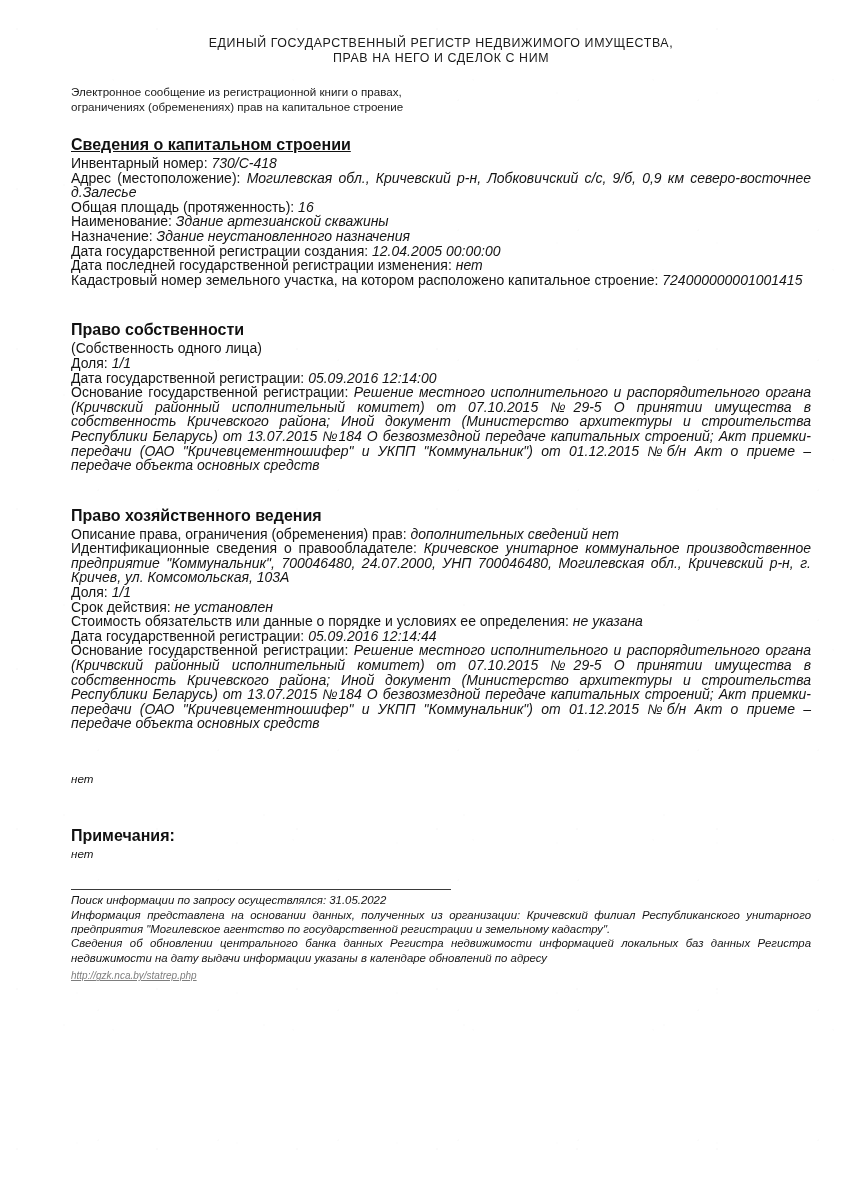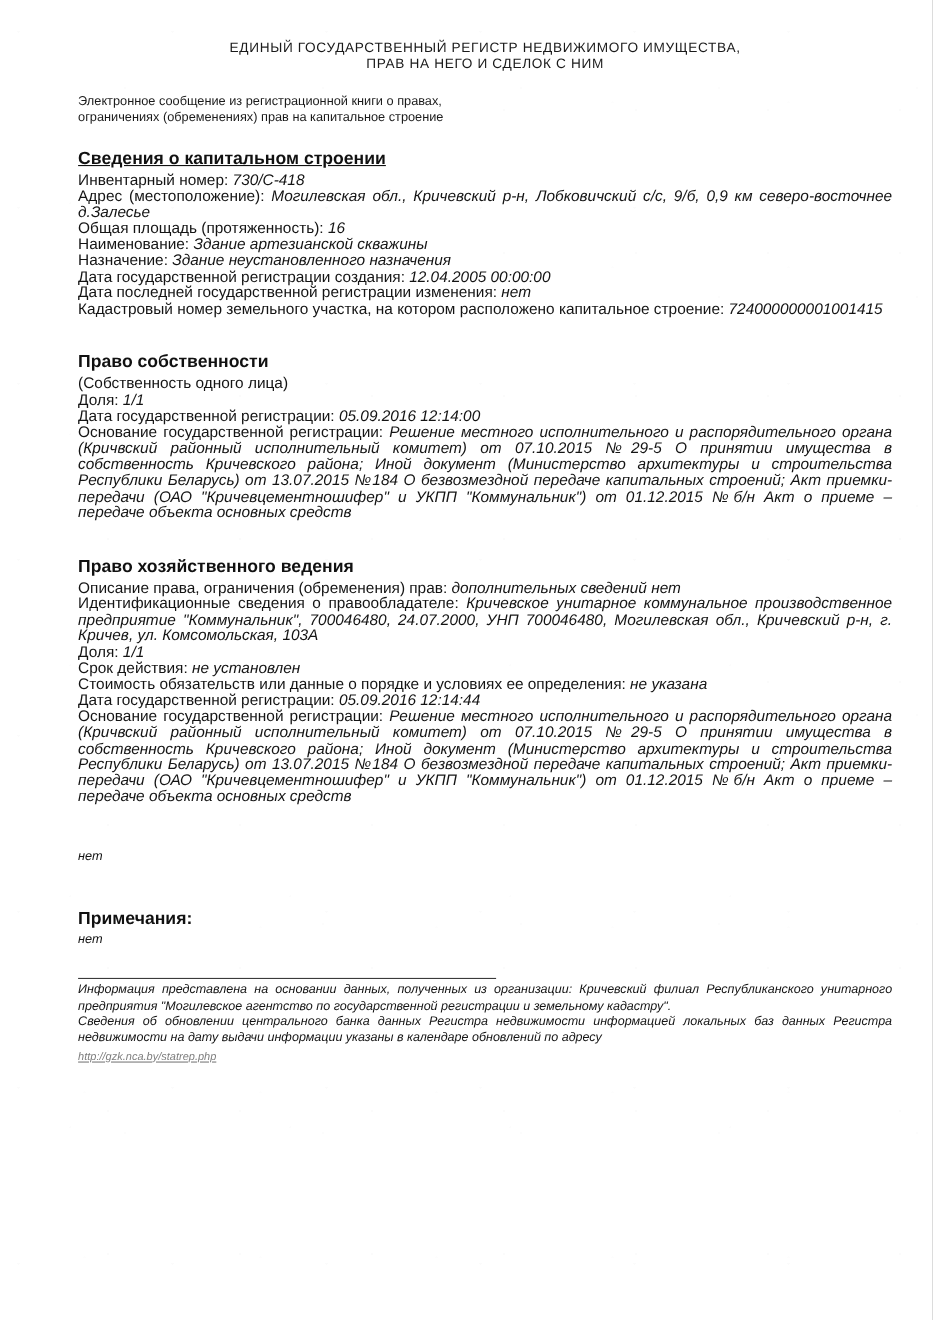--- a/index.html
+++ b/index.html
@@ -219,19 +219,22 @@
 
     <div class="gap-big"></div>
 
     <div class="section">
       <div class="section-heading plain">Примечания:</div>
       <div class="note-value">нет</div>
     </div>
 
     <div class="footer">
       <div class="footer-rule"></div>
+      <div class="footer-line">
+        <span>Поиск информации по запросу осуществлялся: </span><span>31.05.2022</span>
+      </div>
       <div class="footer-line">Информация представлена на основании данных, полученных из организации: Кричевский филиал Республиканского унитарного предприятия "Могилевское агентство по государственной регистрации и земельному кадастру".</div>
       <div class="footer-line">Сведения об обновлении центрального банка данных Регистра недвижимости информацией локальных баз данных Регистра недвижимости на дату выдачи информации указаны в календаре обновлений по адресу</div>
       <a class="footer-link" href="#">http://gzk.nca.by/statrep.php</a>
     </div>
 
   </div>
 </div>
 
 </body></html>

